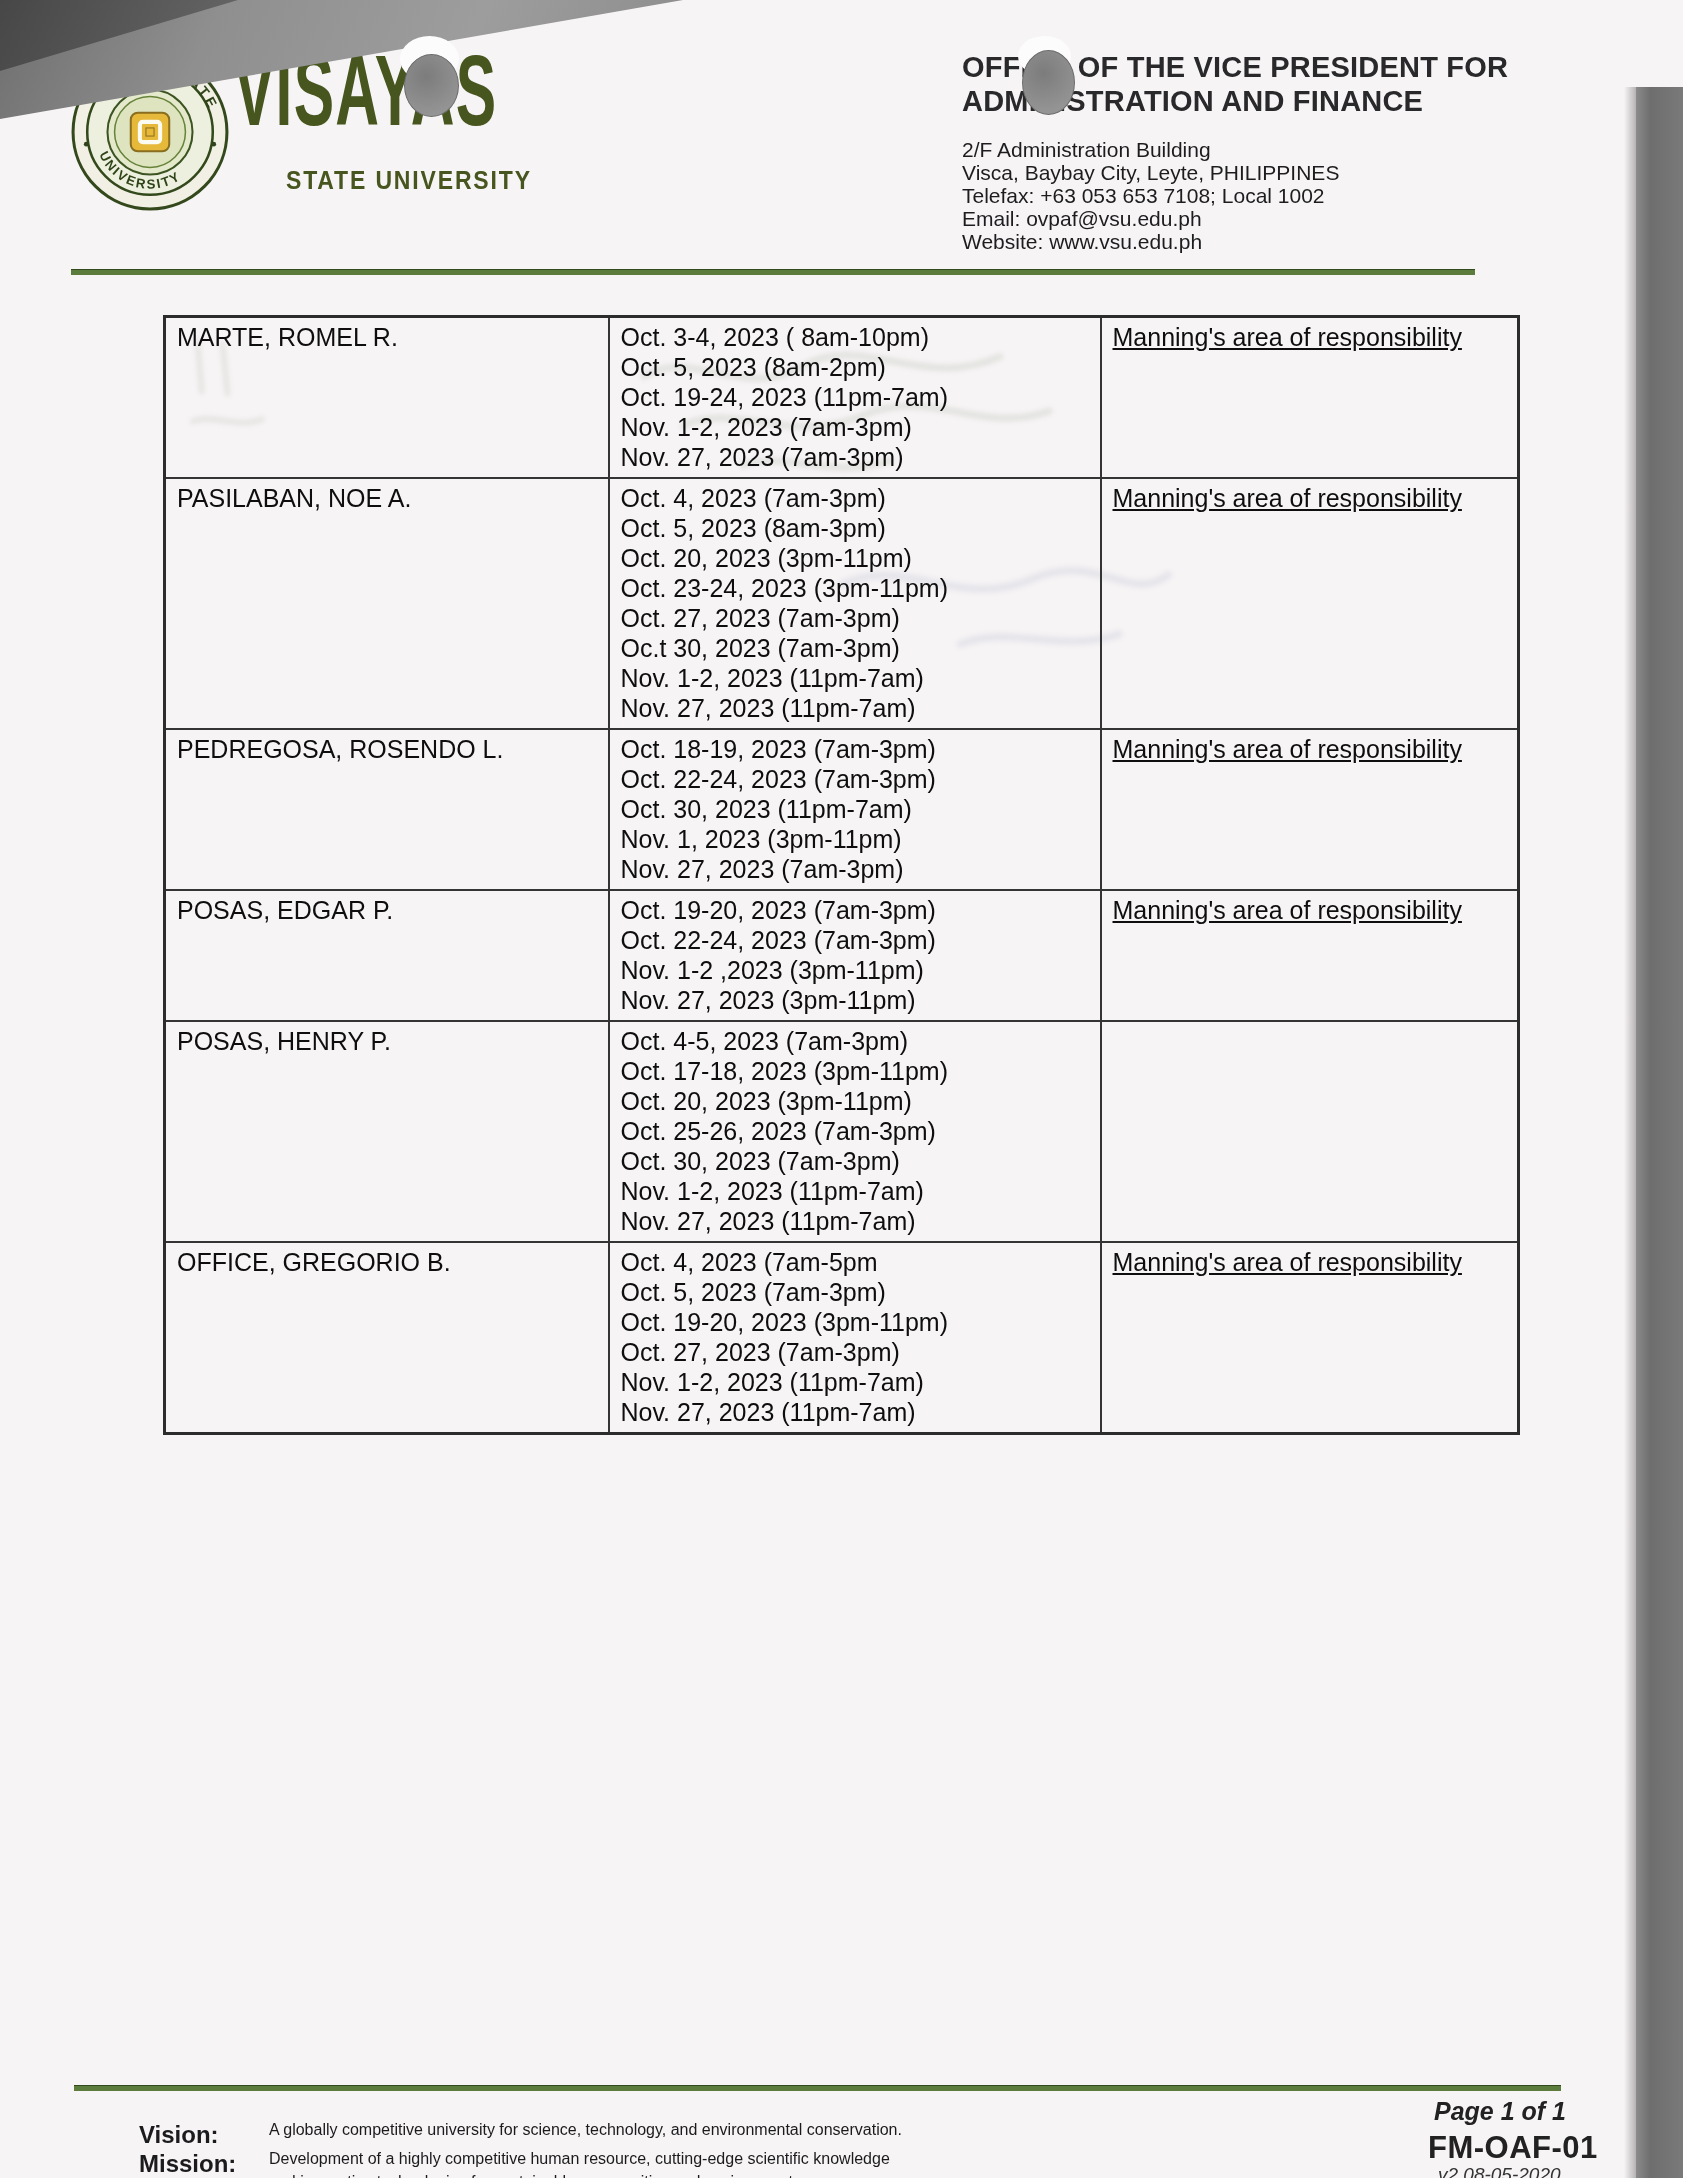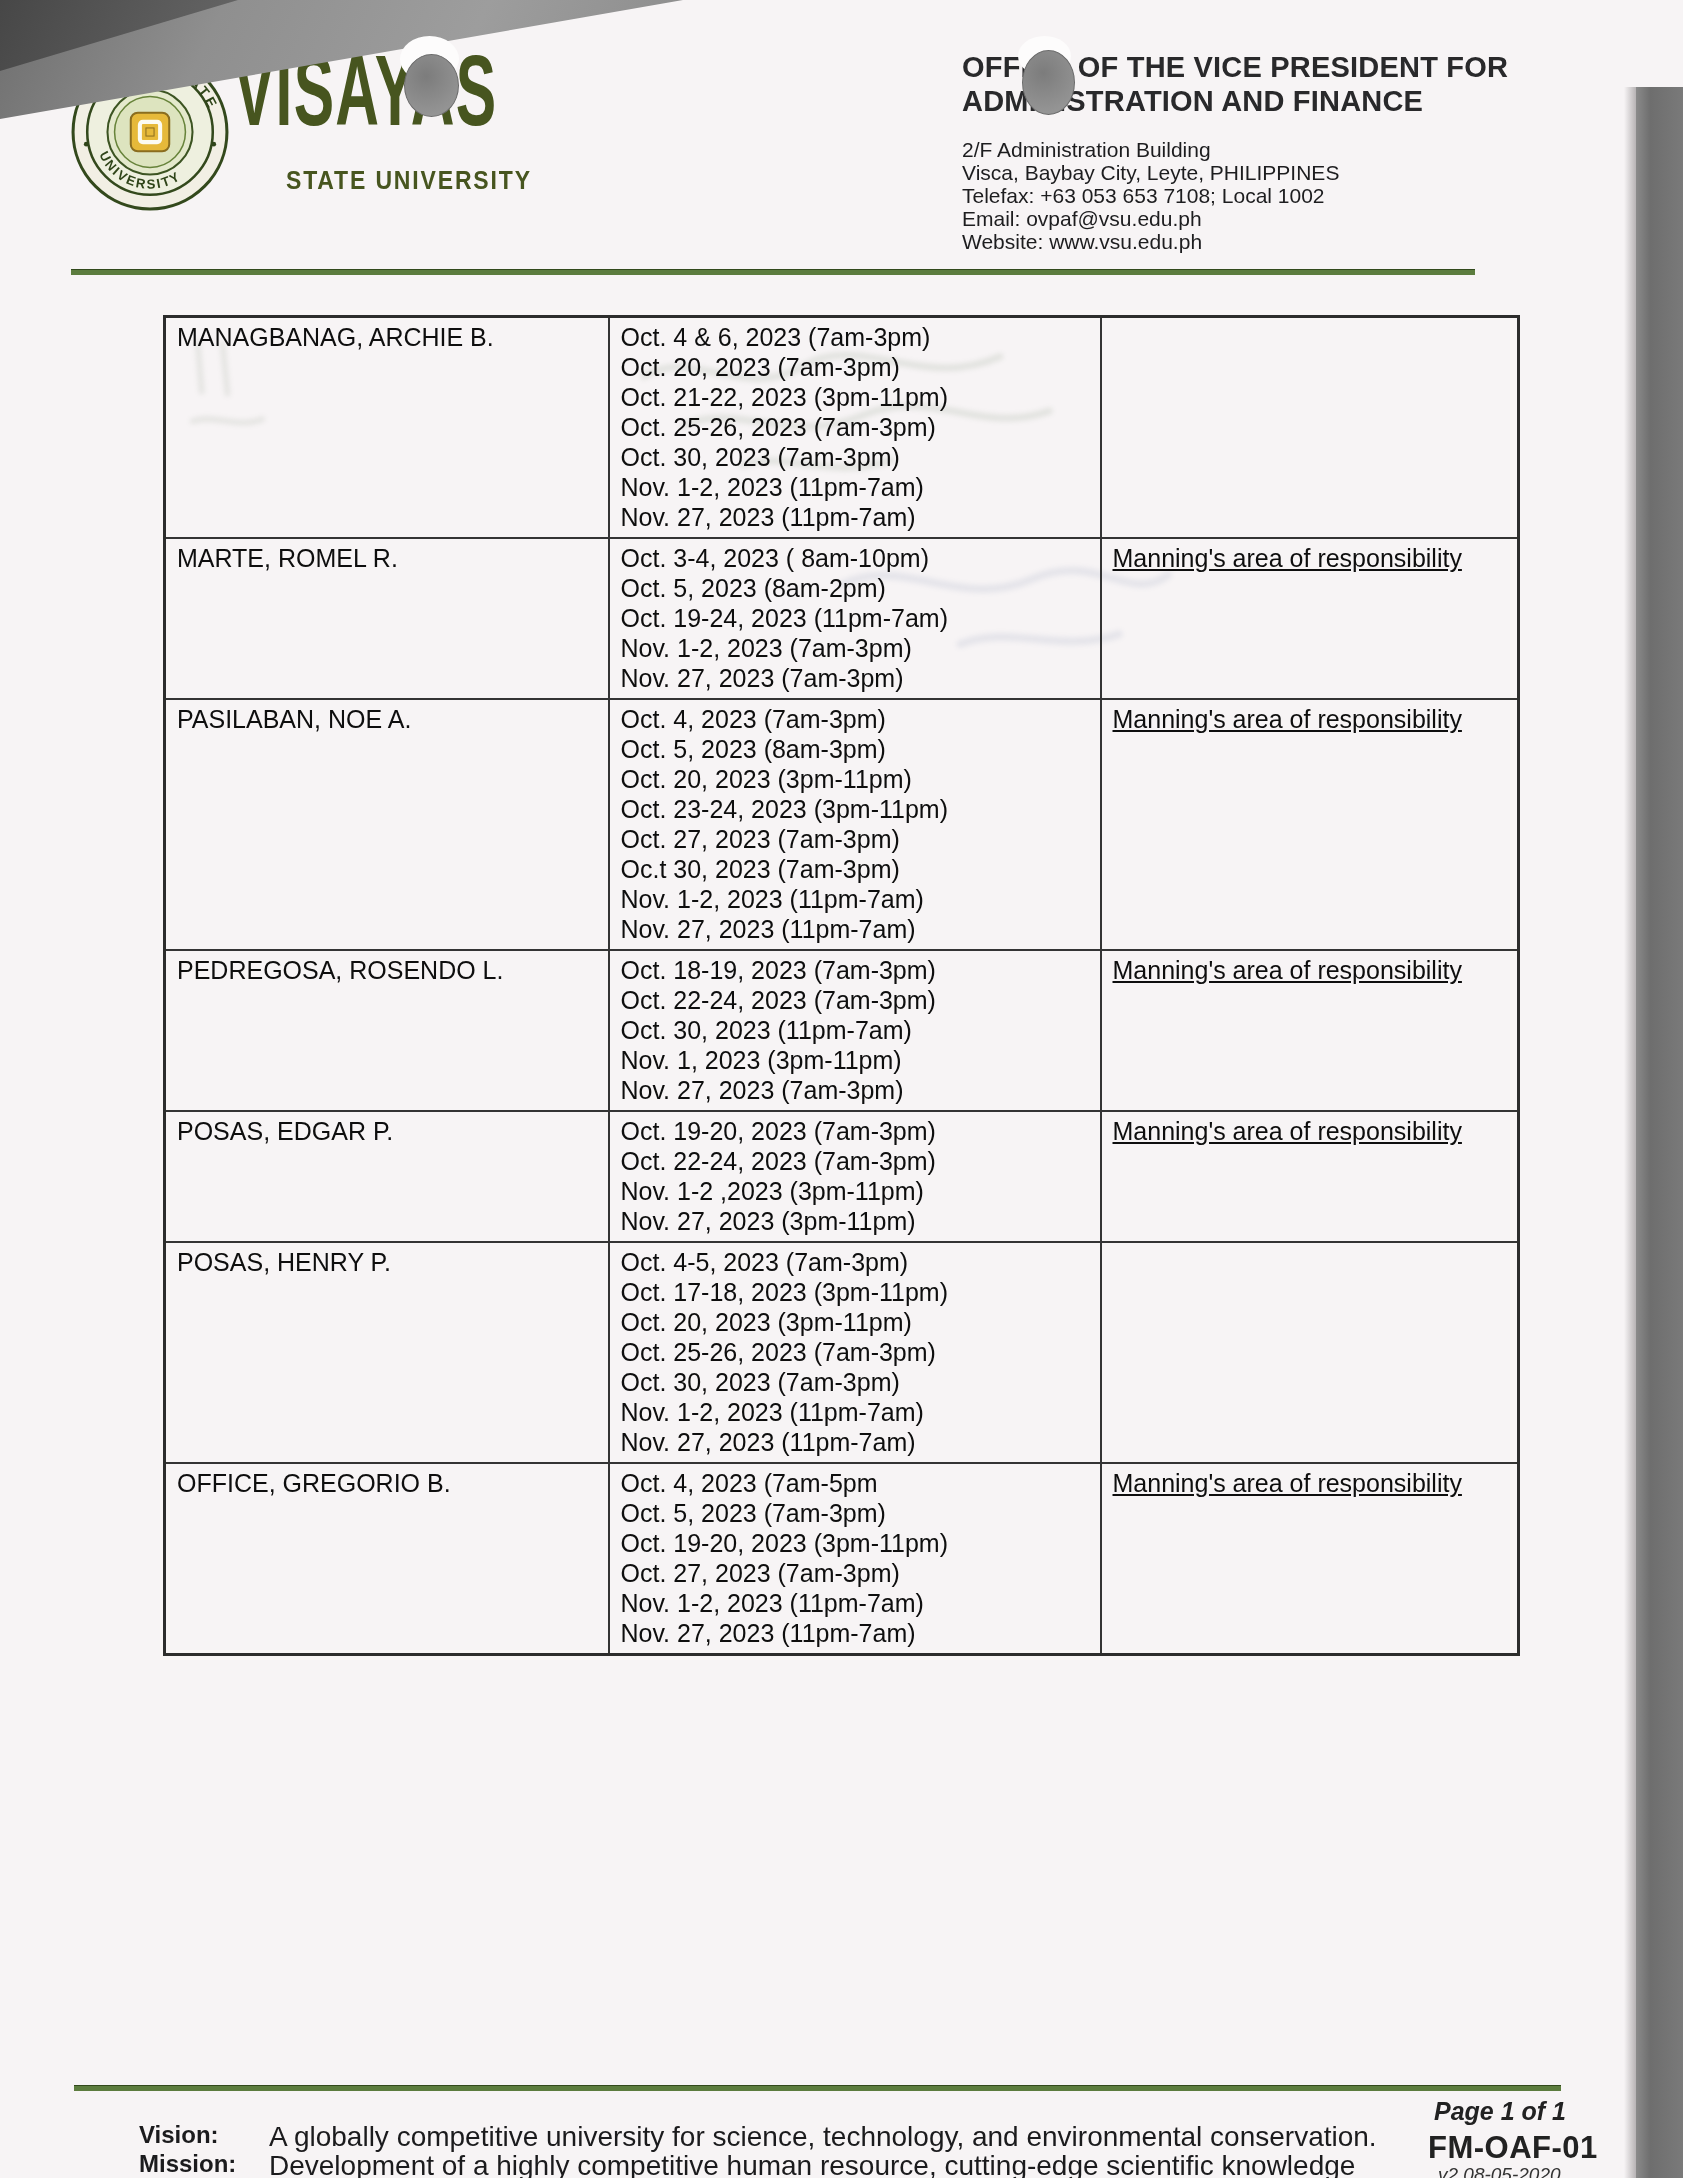--- a/index.html
+++ b/index.html
@@ -45,21 +45,21 @@
     border-collapse:collapse;table-layout:fixed;width:1353px;
     border:3px solid #2c2c2c;}
   table.duty td{border:2px solid #343434;vertical-align:top;
     font-size:25px;line-height:30px;color:#0e0e0e;
     padding:4px 8px 5px 11px;}
   td.cell-name{font-weight:400;}
   td.cell-sched{white-space:pre-line;padding-left:10px;}
   td.cell-area{vertical-align:middle;padding-left:15px;font-size:26px;text-decoration:underline;}
   
   .foot-label{position:absolute;font-size:24px;font-weight:700;color:#1b1b1d;}
-  .foot-text{position:absolute;font-size:28px;font-weight:400;color:#1b1b1d;white-space:nowrap;}
+  .foot-text{position:absolute;font-size:16px;font-weight:400;color:#1b1b1d;white-space:nowrap;}
   .page-num{position:absolute;left:1434px;top:2097px;font-size:25px;font-style:italic;font-weight:600;color:#222;text-align:center;}
   .form-code{position:absolute;left:1428px;top:2130px;font-size:31px;font-weight:700;color:#222;letter-spacing:0.5px;}
   .form-ver{position:absolute;left:1438px;top:2164px;font-size:19px;font-style:italic;font-weight:500;color:#333;}
 </style>
 </head>
 <body>
 
 <div class="page">
 
   <div class="seal">
@@ -127,31 +127,20 @@
   </svg>
 
   <table class="duty">
     <colgroup>
         <col style="width:444px">
         <col style="width:492px">
         <col style="width:418px">
       </colgroup>
     <tbody>
       <tr>
-        <td class="cell-name">MANAGBANAG, ARCHIE B.</td>
-        <td class="cell-sched">Oct. 4 &amp; 6, 2023 (7am-3pm)
-Oct. 20, 2023 (7am-3pm)
-Oct. 21-22, 2023 (3pm-11pm)
-Oct. 25-26, 2023 (7am-3pm)
-Oct. 30, 2023 (7am-3pm)
-Nov. 1-2, 2023 (11pm-7am)
-Nov. 27, 2023 (11pm-7am)</td>
-        <td class="cell-area"></td>
-      </tr>
-      <tr>
         <td class="cell-name">MARTE, ROMEL R.</td>
         <td class="cell-sched">Oct. 3-4, 2023 ( 8am-10pm)
 Oct. 5, 2023 (8am-2pm)
 Oct. 19-24, 2023 (11pm-7am)
 Nov. 1-2, 2023 (7am-3pm)
 Nov. 27, 2023 (7am-3pm)</td>
         <td class="cell-area">Manning's area of responsibility</td>
       </tr>
       <tr>
         <td class="cell-name">PASILABAN, NOE A.</td>

